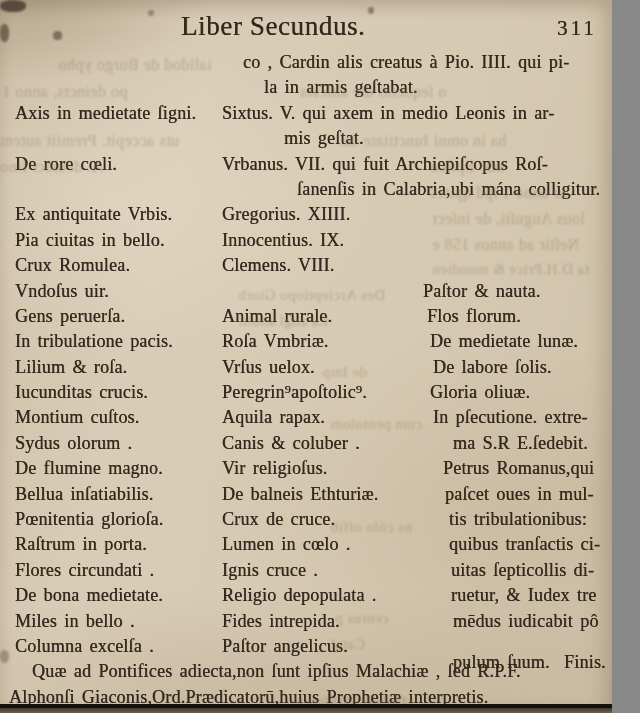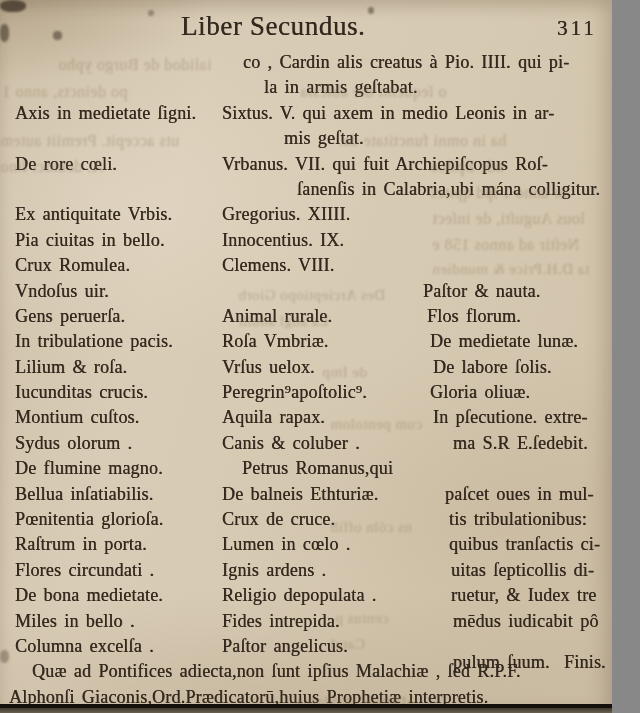--- a/index.html
+++ b/index.html
@@ -61,25 +61,25 @@
       <div class="line pair"><span class="c1">Ex antiquitate Vrbis.</span><span class="c2">Gregorius. XIIII.</span></div>
       <div class="line pair"><span class="c1">Pia ciuitas in bello.</span><span class="c2">Innocentius. IX.</span></div>
       <div class="line pair"><span class="c1">Crux Romulea.</span><span class="c2">Clemens. VIII.</span></div>
       <div class="line triple"><span class="c1">Vndoſus uir.</span><span class="c2"></span><span class="c3">Paſtor &amp; nauta.</span></div>
       <div class="line triple"><span class="c1">Gens peruerſa.</span><span class="c2">Animal rurale.</span><span class="c3" style="padding-left: 4px;">Flos florum.</span></div>
       <div class="line triple"><span class="c1">In tribulatione pacis.</span><span class="c2">Roſa Vmbriæ.</span><span class="c3" style="padding-left: 7px;">De medietate lunæ.</span></div>
       <div class="line triple"><span class="c1">Lilium &amp; roſa.</span><span class="c2">Vrſus uelox.</span><span class="c3" style="padding-left: 10px;">De labore ſolis.</span></div>
       <div class="line triple"><span class="c1">Iucunditas crucis.</span><span class="c2">Peregrin⁹apoſtolic⁹.</span><span class="c3" style="padding-left: 7px;">Gloria oliuæ.</span></div>
       <div class="line triple"><span class="c1">Montium cuſtos.</span><span class="c2">Aquila rapax.</span><span class="c3" style="padding-left: 10px; text-align: right;">In pſecutione. extre-</span></div>
       <div class="line triple"><span class="c1">Sydus olorum .</span><span class="c2">Canis &amp; coluber .</span><span class="c3" style="padding-left: 30px;">ma S.R E.ſedebit.</span></div>
-      <div class="line triple"><span class="c1">De flumine magno.</span><span class="c3" style="padding-left: 20px;">Petrus Romanus,qui</span></div>
+      <div class="line triple"><span class="c1">De flumine magno.</span><span class="c2">Vir religioſus.</span><span class="c3" style="padding-left: 20px;">Petrus Romanus,qui</span></div>
       <div class="line triple"><span class="c1">Bellua inſatiabilis.</span><span class="c2">De balneis Ethturiæ.</span><span class="c3" style="padding-left: 22px;">paſcet oues in mul-</span></div>
       <div class="line triple"><span class="c1">Pœnitentia glorioſa.</span><span class="c2">Crux de cruce.</span><span class="c3" style="padding-left: 26px;">tis tribulationibus:</span></div>
       <div class="line triple"><span class="c1">Raſtrum in porta.</span><span class="c2">Lumen in cœlo .</span><span class="c3" style="padding-left: 26px;">quibus tranſactis ci-</span></div>
-      <div class="line triple"><span class="c1">Flores circundati .</span><span class="c2">Ignis ardens .</span><span class="c3" style="padding-left: 28px;">uitas ſepticollis di-</span></div>
+      <div class="line triple"><span class="c1">Flores circundati .</span><span class="c2">Ignis cruce .</span><span class="c3" style="padding-left: 28px;">uitas ſepticollis di-</span></div>
       <div class="line triple"><span class="c1">De bona medietate.</span><span class="c2">Religio depopulata .</span><span class="c3" style="padding-left: 28px;">ruetur, &amp; Iudex tre</span></div>
       <div class="line triple"><span class="c1">Miles in bello .</span><span class="c2">Fides intrepida.</span><span class="c3" style="padding-left: 30px;">mēdus iudicabit pô</span></div>
       <div class="line triple"><span class="c1">Columna excelſa .</span><span class="c2">Paſtor angelicus.</span><span class="c3" style="padding-left: 30px; margin-top: 16px;">pulum ſuum.  Finis.</span></div>
       <div class="line cont" style="padding-left: 32px;"><span>Quæ ad Pontifices adiecta,non ſunt ipſius Malachiæ , ſed R.P.F.</span></div>
       <div class="line cont" style="padding-left: 9px;"><span>Alphonſi Giaconis,Ord.Prædicatorū,huius Prophetiæ interpretis.</span></div>
     </div>
 
   <div id="bleed-layer">
       <div class="bleed" style="left: 58px; top: 56px; font-size: 16px; color: rgb(141, 123, 96);">ialidod de Burgo ypho</div>
       <div class="bleed" style="left: 2px; top: 83px; font-size: 16px; color: rgb(141, 123, 96);">po deincts, anno 1</div>

